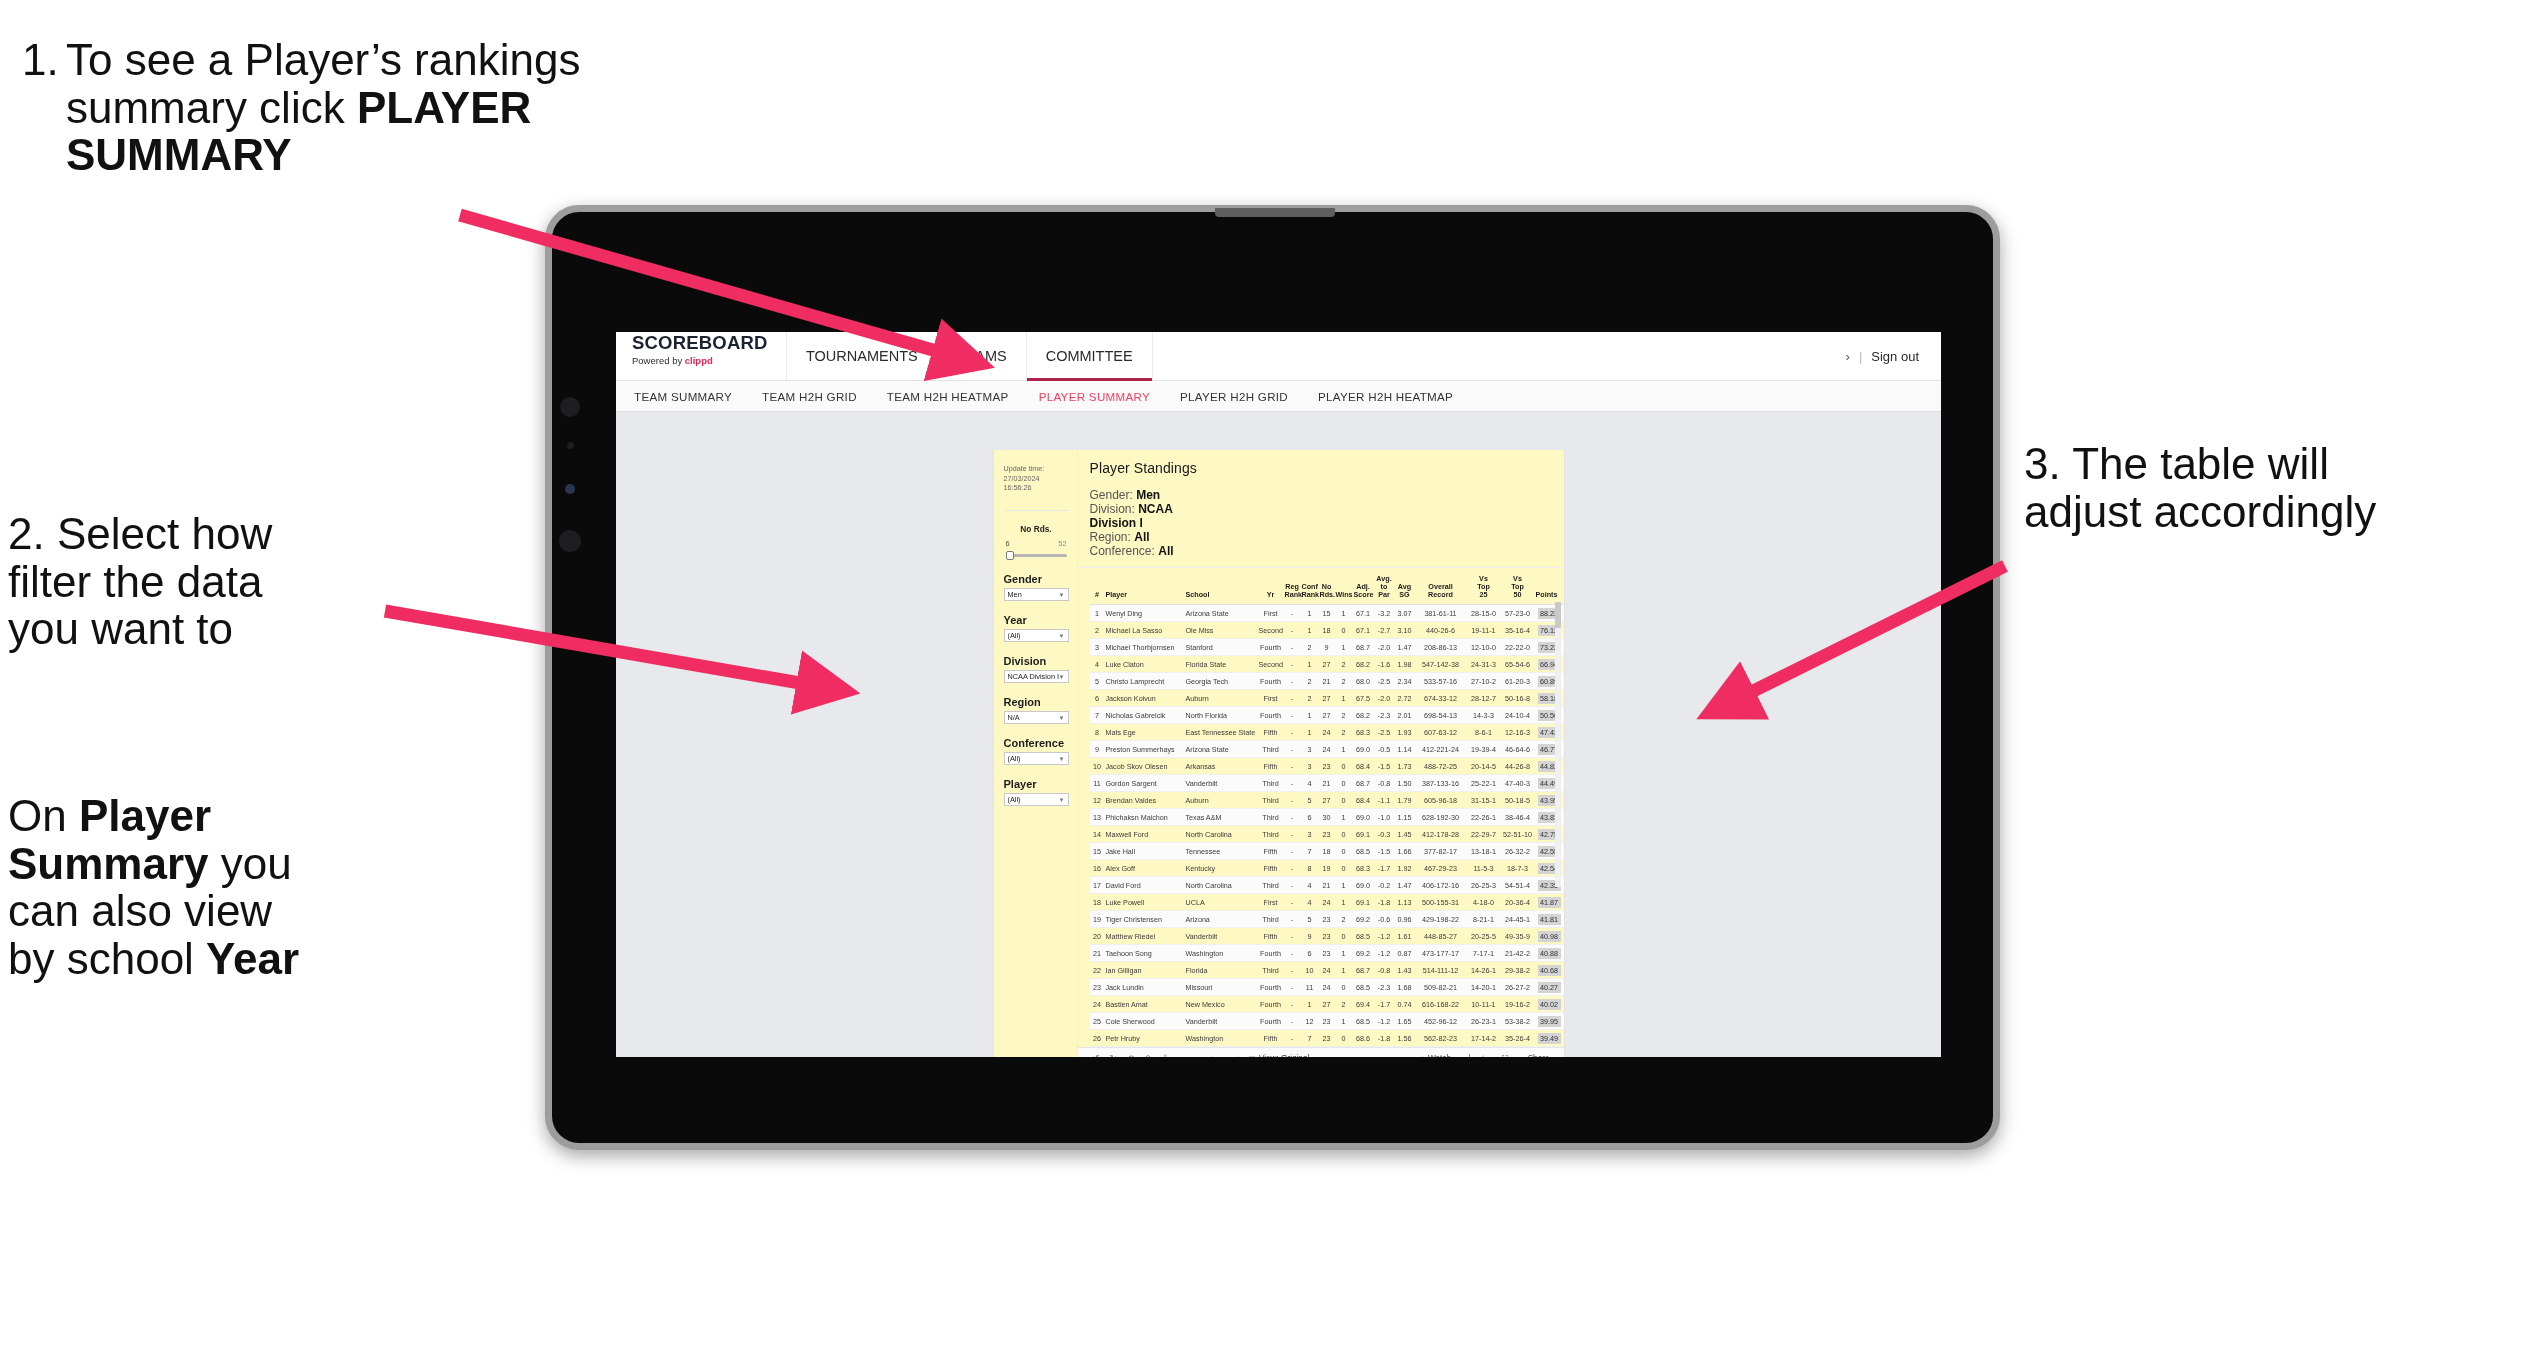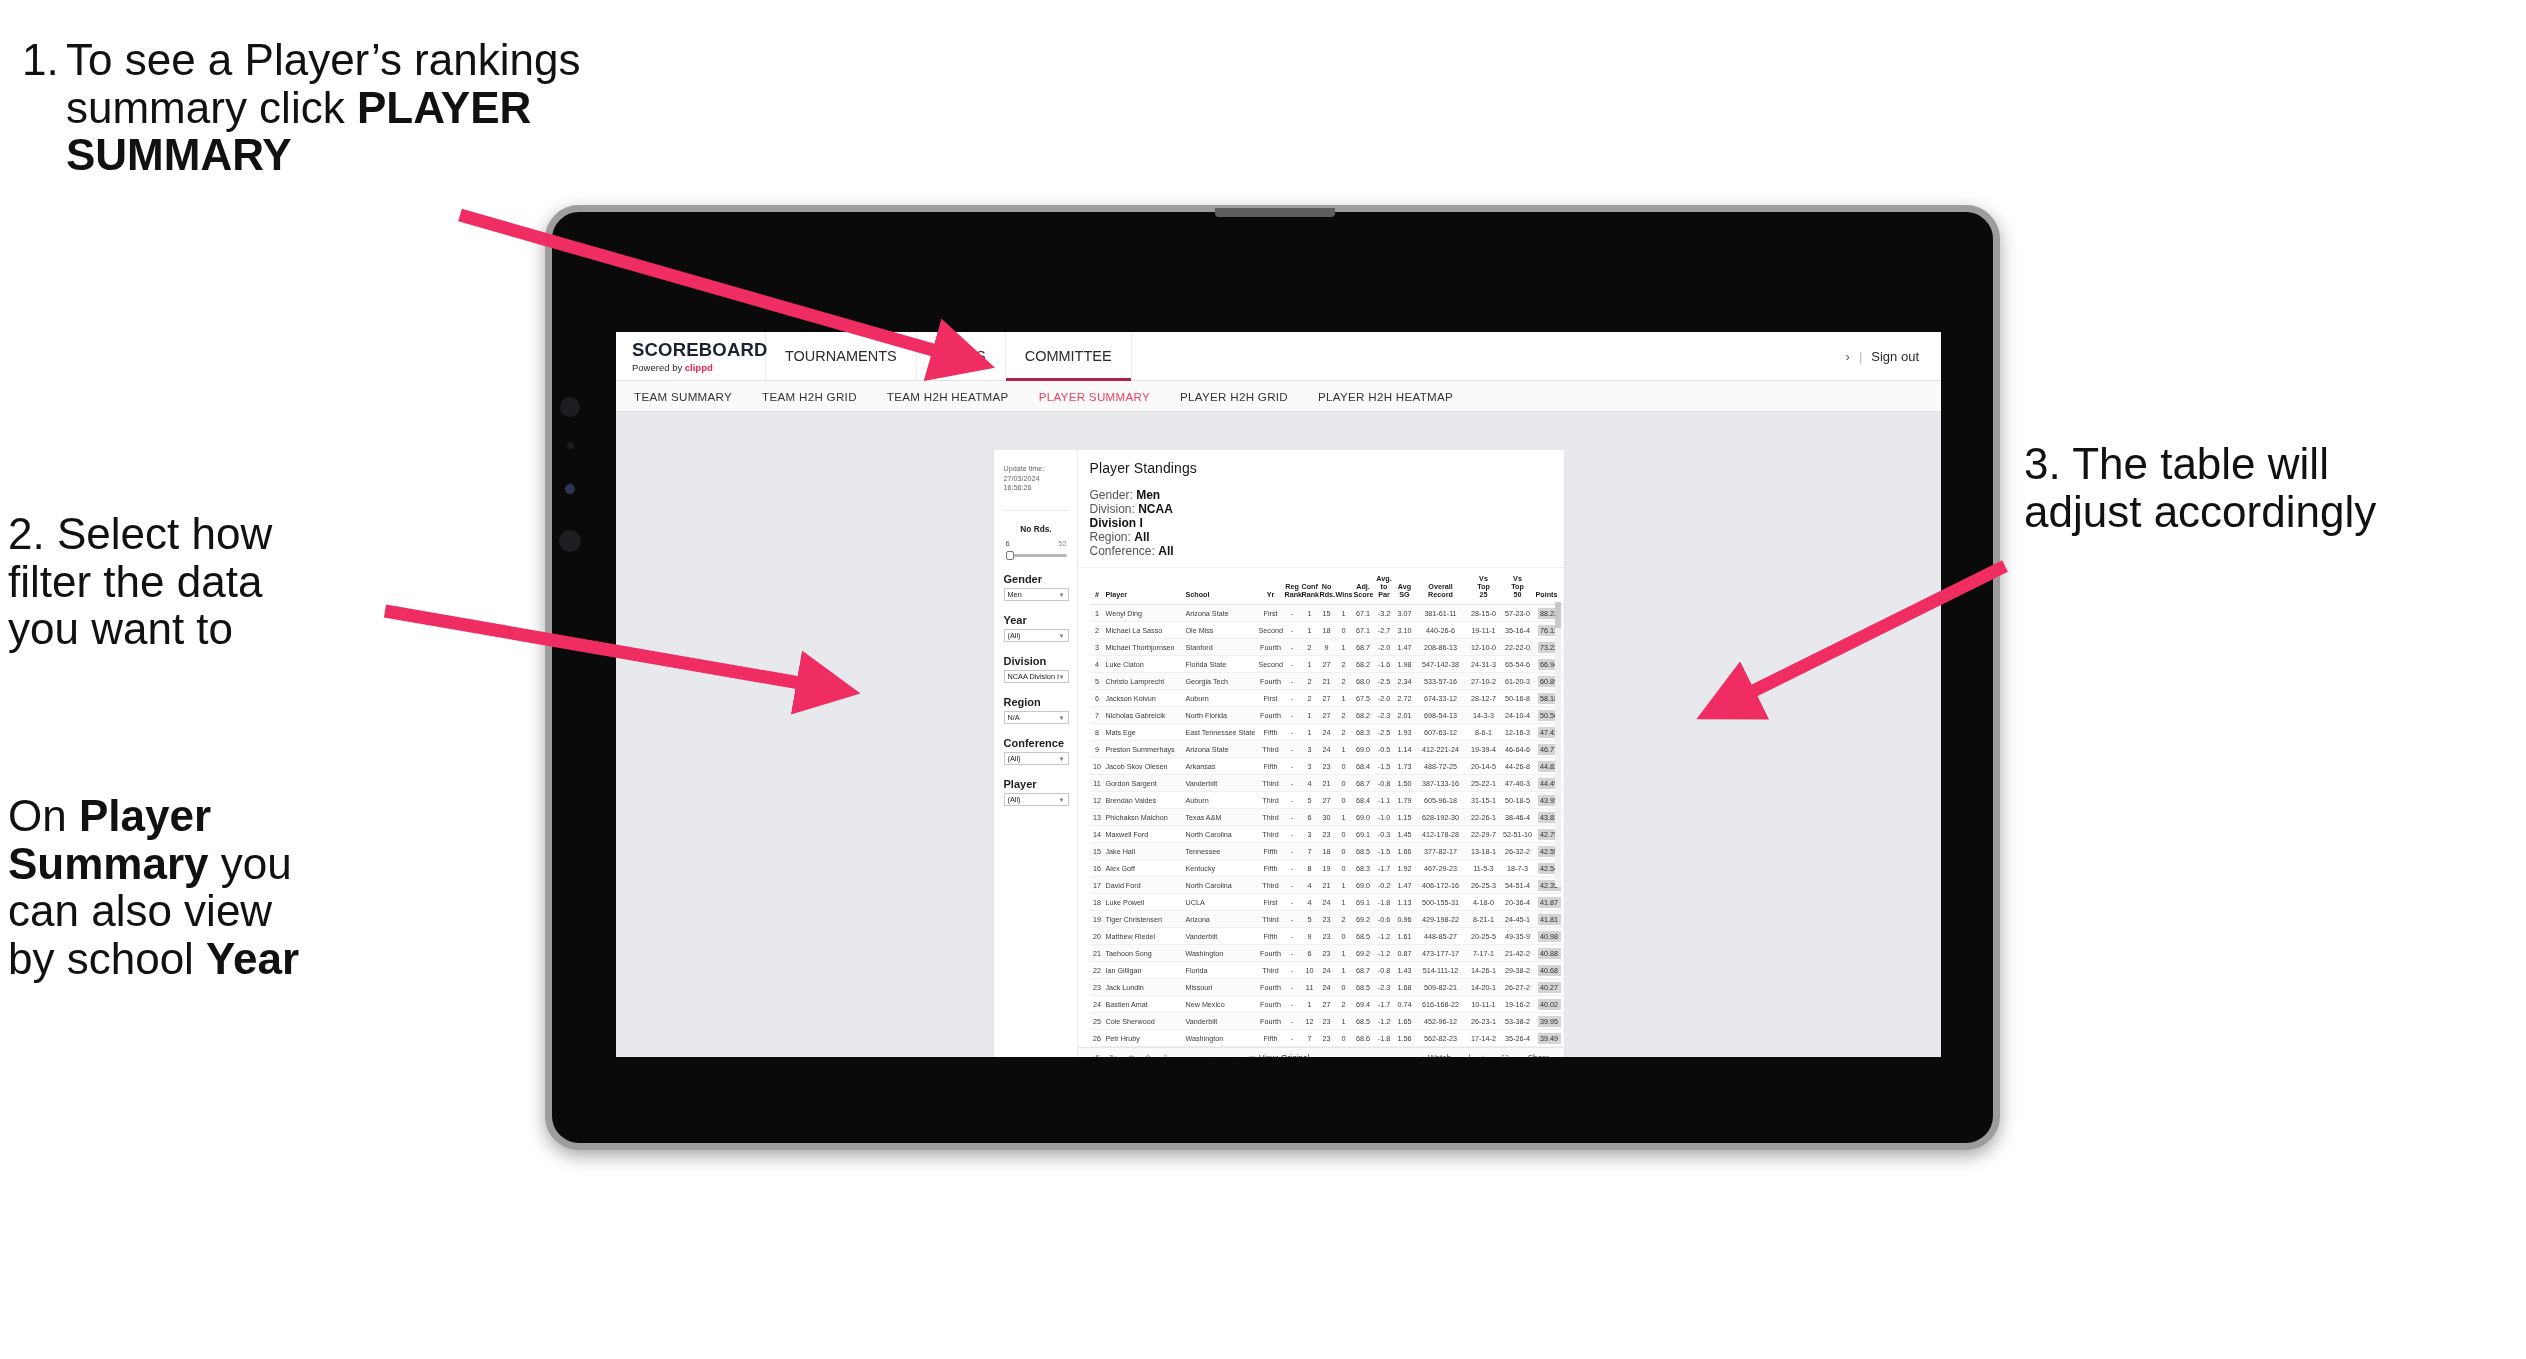--- a/index.html
+++ b/index.html
@@ -57,21 +57,21 @@
     width: 1325px; height: 725px;
     background: #e7e9ec;
     overflow: hidden;
   }
 
   
   .topnav {
     height: 49px; background: #ffffff; display: flex; align-items: stretch;
     border-bottom: 1px solid #e3e3e3; position: relative;
   }
-  .brand { width: 150px; display: flex; flex-direction: column; justify-content: center;
+  .brand { width: 171px; display: flex; flex-direction: column; 
            padding-left: 16px; border-right: 1px solid #ececec; }
   .brand .bt { font-size: 18.5px; font-weight: 700; letter-spacing: .2px;
                color: #1b2230; font-family: "Liberation Sans", sans-serif; }
   .brand .bs { font-size: 9.5px; color: #2b2b2b; margin-top: 1px; }
   .brand .bs em { font-style: normal; color: #e8244f; font-weight: 700; }
 
   .topnav-item { display: flex; align-items: center; padding: 0 19px; font-size: 14.5px;
                  color: #2a2a2a; border-right: 1px solid #ececec; cursor: pointer;
                  position: relative; }
   .topnav-item.active::after {
@@ -85,21 +85,21 @@
 
   
   .subnav { height: 31px; background: #fafafa; display: flex; align-items: center;
             border-bottom: 1px solid #dedede; padding-left: 18px; gap: 30px; }
   .subnav-item { font-size: 11.6px; color: #333; letter-spacing: .3px; cursor: pointer; }
   .subnav-item.active { color: #ef4060; }
 
   
   .content { padding: 38px 0 0 0; height: calc(100% - 80px); background: #e7e9ec; }
 
-  .card { margin: 0 auto; width: 570px; background: #ffffff; display: flex;
+  .card { margin: 0 auto; width: 570px; background: #fef9c3; display: flex;
           box-shadow: 0 1px 2px rgba(0,0,0,.08); }
 
   
   .filters { width: 84px; flex: none; border-right: 1px solid #ededed; padding: 14px 8px 8px 10px; }
   .upd { font-size: 7.2px; color: #666; line-height: 1.35; }
   .filters hr { border: 0; border-top: 1px solid #e8e8e8; margin: 17px 0 13px 0; }
   .fgroup { margin-bottom: 13px; }
   .flabel { font-size: 11px; color: #1d1d1d; font-weight: 700; margin-bottom: 3px; }
   .fselect { height: 13px; border: 1px solid #c8c8c8; background: #fff; font-size: 7.3px;
              color: #222; display: flex; align-items: center; padding: 0 3px; position: relative; }

